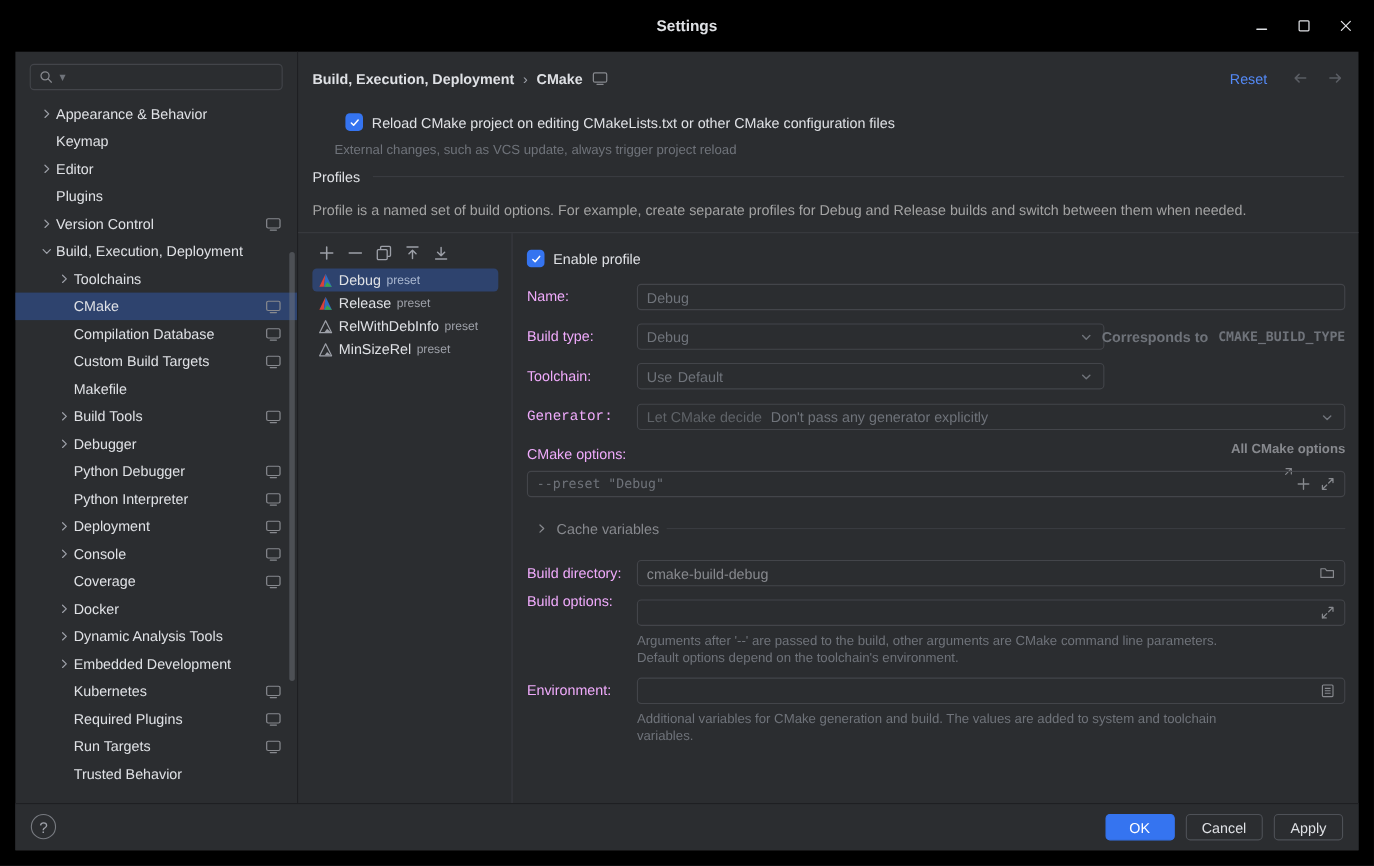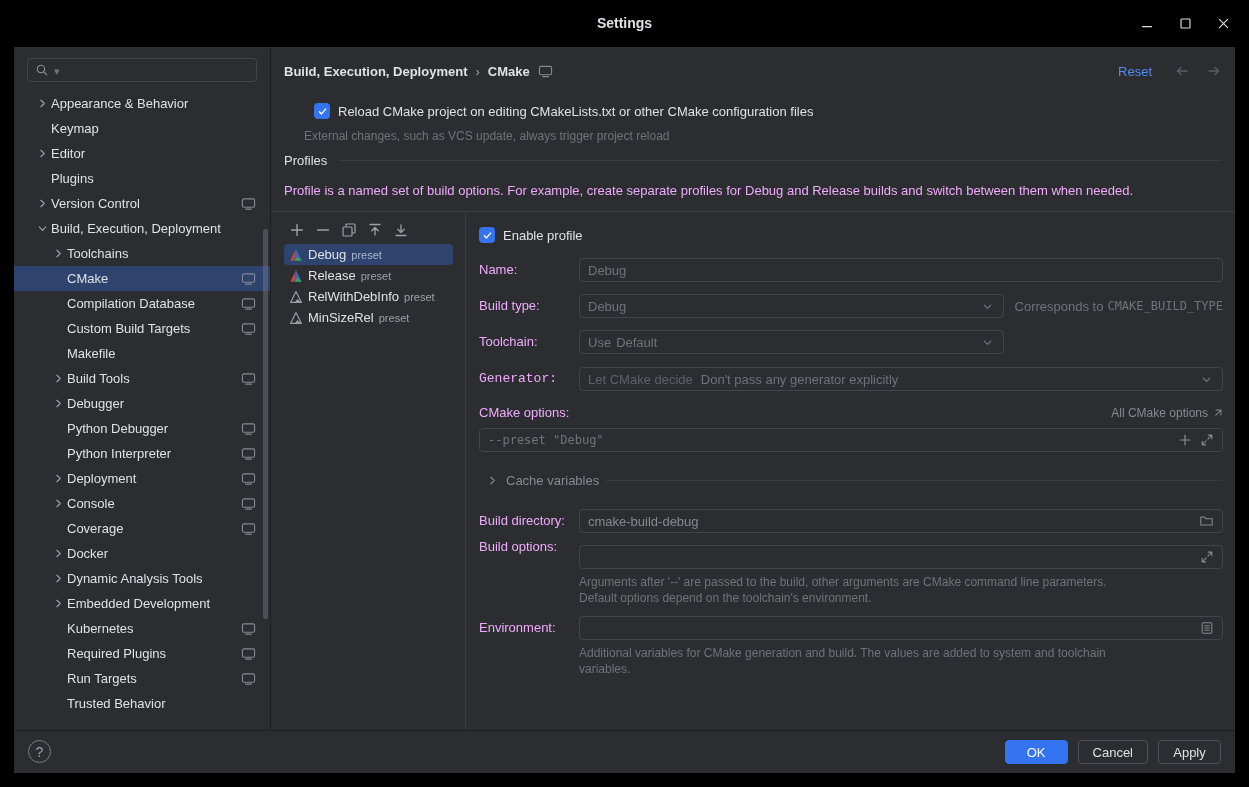--- a/index.html
+++ b/index.html
@@ -45,21 +45,21 @@
 
   .checkbox { width: 16px; height: 16px; border-radius: 4px; background: #3574f0; flex: 0 0 16px; display: flex; align-items: center; justify-content: center; cursor: pointer; }
   .cb-row { display: flex; align-items: center; gap: 8px; color: #dfe1e5; }
   .reload-row { position: absolute; left: 13px; top: 56px; padding-left: 30px; }
   .hint { color: #6f737a; font-size: 12px; }
   .reload-hint { position: absolute; left: 33px; top: 82px; }
 
   .profiles-header { position: absolute; left: 13px; right: 13px; top: 106px; display: flex; align-items: center; gap: 12px; }
   .profiles-header .hline { flex: 1; }
   .hline { height: 1px; background: #393b40; }
-  .profiles-desc { position: absolute; left: 13px; top: 136px; color: #f0abfc; }
+  .profiles-desc { position: absolute; left: 13px; top: 136px; color: #a3a3a3; }
   .panel-divider-h { position: absolute; left: 0; right: 0; top: 164px; height: 1px; background: #393b40; }
   .panel-divider-v { position: absolute; left: 194px; top: 165px; bottom: 0; width: 1px; background: #393b40; }
 
   
   .profiles-panel { position: absolute; left: 0; top: 165px; width: 194px; bottom: 0; }
   .profiles-toolbar { display: flex; align-items: center; gap: 10px; padding: 7px 0 0 18px; height: 28px; }
   .tool-btn { width: 16px; height: 16px; display: flex; align-items: center; justify-content: center; cursor: pointer; }
   .profile-list { padding: 4px 12px 0 13px; }
   .profile-item { height: 21px; display: flex; align-items: center; gap: 5px; padding: 0 5px; border-radius: 4px; color: #dfe1e5; cursor: default; white-space: nowrap; }
   .profile-item.selected { background: #2e436e; }
@@ -68,21 +68,21 @@
 
   
   .form-panel { position: absolute; left: 195px; top: 165px; right: 0; bottom: 0; }
   .enable-row { position: absolute; left: 13px; top: 15px; }
   .flabel { position: absolute; left: 13px; height: 24px; line-height: 24px; color: #f0abfc; white-space: nowrap; }
   .finput { position: absolute; height: 24px; border: 1px solid #43454a; border-radius: 4px; display: flex; align-items: center; padding: 0 8px; color: #6f737a; gap: 8px; background: transparent; }
   .finput .val { white-space: nowrap; overflow: hidden; }
   .grow { flex: 1 1 auto; }
   .combo-chev { margin-left: auto; flex: 0 0 auto; }
   .mono { font-family: "DejaVu Sans Mono", monospace; font-size: 12px; }
-  .right-row { position: absolute; right: 12px; height: 24px; display: flex; align-items: center; gap: 4px; color: #87898e; font-size: 12px; }
+  .right-row { position: absolute; right: 12px; height: 24px; display: flex; align-items: center; gap: 9px; color: #87898e; font-size: 12px; font-weight: bold; }
   .icon-btn { flex: 0 0 auto; display: flex; align-items: center; cursor: pointer; }
   .cache-row { position: absolute; left: 20px; right: 12px; top: 256px; height: 24px; display: flex; align-items: center; gap: 7px; color: #87898e; cursor: pointer; }
   .cache-row .hline { flex: 1; }
   .hint-block { position: absolute; left: 113px; right: 12px; line-height: 16px; }
 
   
   .footer { position: absolute; left: 0; right: 0; top: 683px; height: 43px; border-top: 1px solid #1e1f22; background: #2b2d30; }
   .help-btn { position: absolute; left: 14px; top: 9px; width: 23px; height: 23px; border: 1.4px solid #787b81; border-radius: 50%; color: #9da0a8; display: flex; align-items: center; justify-content: center; font-size: 14px; cursor: pointer; }
   .footer-buttons { position: absolute; right: 14px; top: 9px; display: flex; gap: 10px; }
   .btn { height: 24px; min-width: 63px; padding: 0 14px; border-radius: 4px; background: transparent; border: 1px solid #4e5157; color: #dfe1e5; font-size: 13px; font-family: inherit; cursor: pointer; }
@@ -525,21 +525,21 @@
         <span style="color:#5f6368;">Let CMake decide</span>
         <span class="val grow">Don't pass any generator explicitly</span>
         <span class="combo-chev">
           <svg width="15" height="15" viewBox="0 0 16 16">
               <path d="M4.5 6.5L8 10l3.5-3.5" fill="none" stroke="#6f737a" stroke-width="1.4" stroke-linecap="round" stroke-linejoin="round"></path>
             </svg>
         </span>
       </div>
 
       <div class="flabel" style="top:189px;">CMake options:</div>
-      <div class="right-row" style="top:189px; cursor:pointer;">
+      <div class="right-row" style="top:189px; cursor:pointer;flex-direction:column;">
         <span>All CMake options</span>
         <span>
           <svg width="11" height="11" viewBox="0 0 16 16">
               <path d="M6 3h7v7M13 3L5.5 10.5" fill="none" stroke="#87898e" stroke-width="1.5" stroke-linecap="round"></path>
             </svg>
         </span>
       </div>
       <div class="finput" style="left:13px; right:12px; top:216px;">
         <span class="val grow mono">--preset "Debug"</span>
         <span class="icon-btn">

